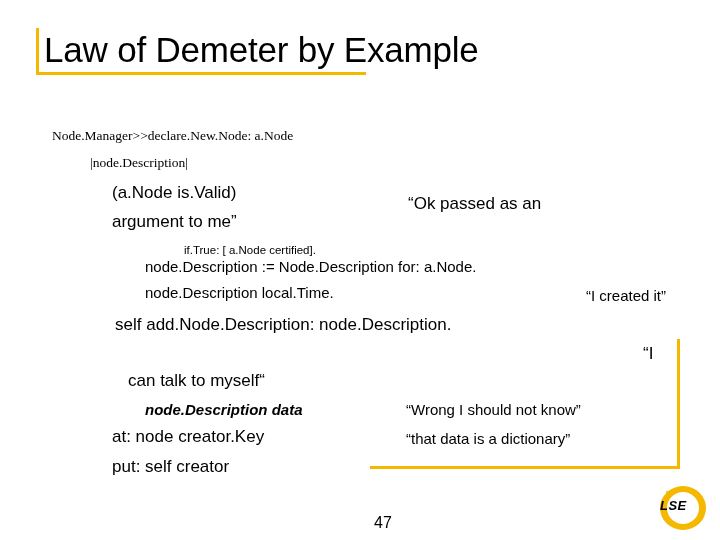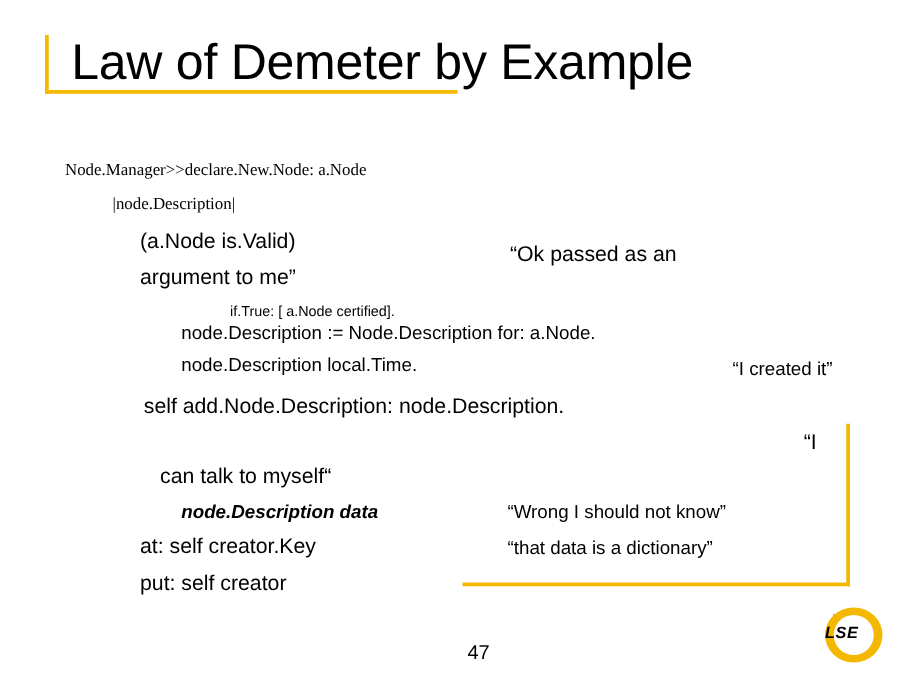--- a/index.html
+++ b/index.html
@@ -30,25 +30,24 @@
     left: 36px;
     top: 28px;
     width: 3px;
     height: 47px;
     background: #f5b800;
   }
   #slide-title {
     position: absolute;
     left: 44px;
     top: 29px;
-    font-size: 40px;
+    font-size: 35px;
     line-height: 42px;
     letter-spacing: -0.2px;
     white-space: nowrap;
-    margin-left: 13px;
   }
 
   
   #rule-right-vert {
     position: absolute;
     left: 677px;
     top: 339px;
     width: 3px;
     height: 130px;
     background: #f5b800;
@@ -153,21 +152,21 @@
 <div class="code l-med" style="left:549px; top:287px;margin-left:37px;">“I created it”</div>
 
 <div class="code l-big" style="left:115px; top:315px;">self add.Node.Description: node.Description.</div>
 
 <div class="code l-big" style="left:643px; top:344px;">“I</div>
 <div class="code l-big" style="left:128px; top:371px;">can talk to myself“</div>
 
 <div class="code l-bold-italic" style="left:145px; top:401px;">node.Description data</div>
 <div class="code l-med" style="left:406px; top:401px;">“Wrong I should not know”</div>
 
-<div class="code l-big" style="left:112px; top:427px;">at: self creator.Key</div>
+<div class="code l-big" style="left:112px; top:427px;">at: node creator.Key</div>
 <div class="code l-med" style="left:406px; top:430px;">“that data is a dictionary”</div>
 
 <div class="code l-big" style="left:112px; top:457px;">put: self creator</div>
 
 <div id="author">S.Ducasse</div>
 <div id="page-number">47</div>
 
 <div id="logo">
   <div class="ring"></div>
   <div class="arrow a1"></div>

